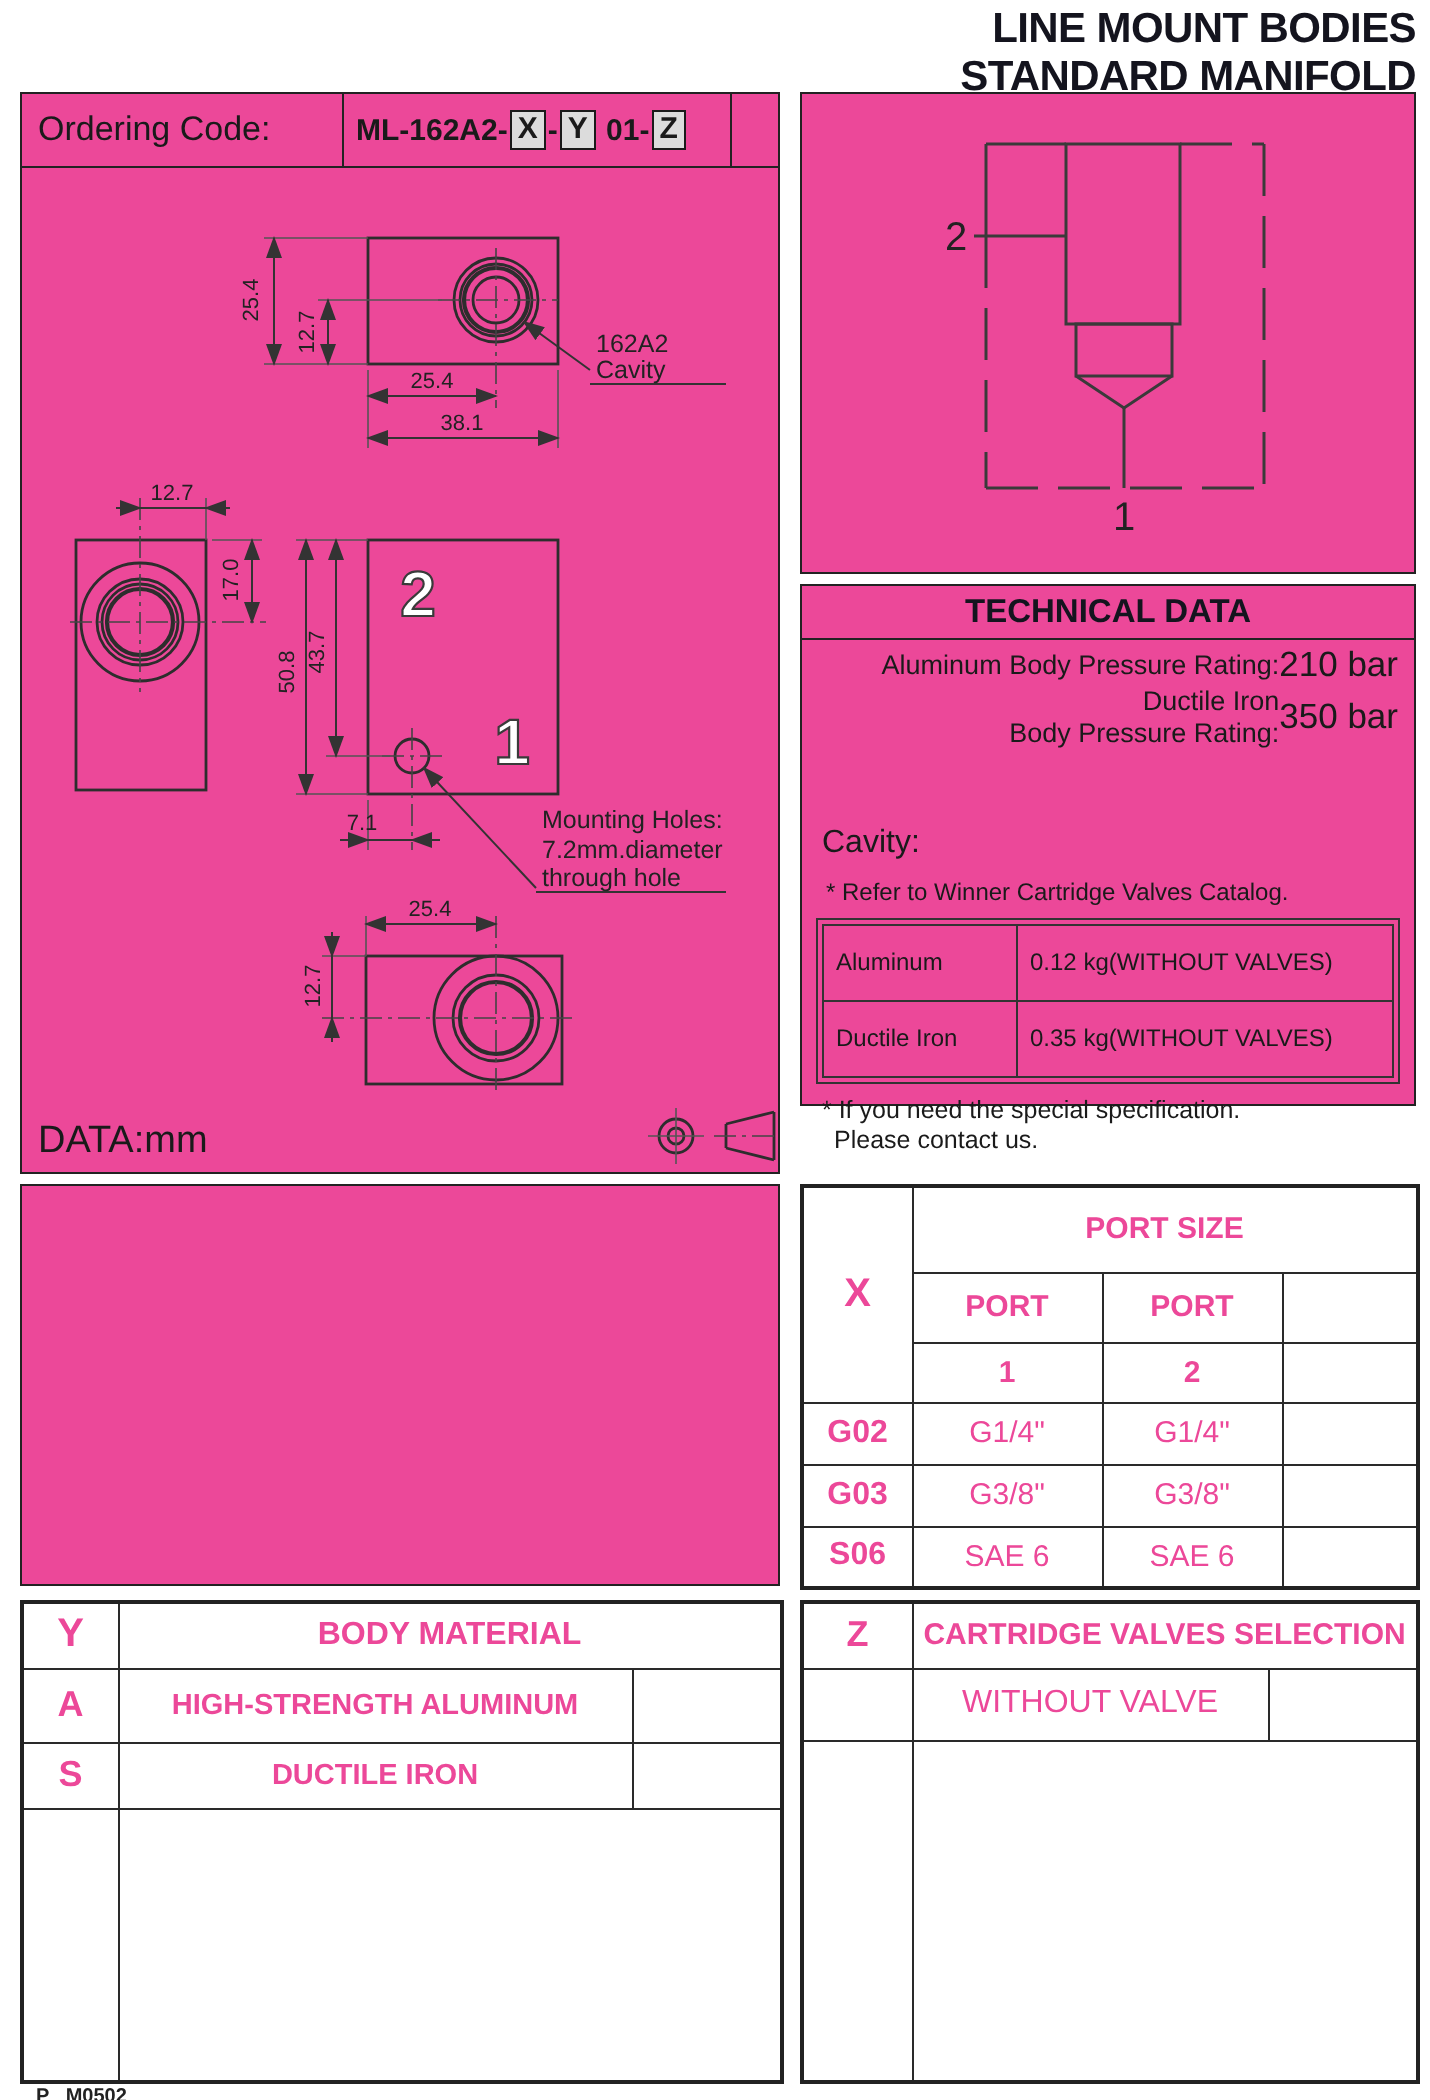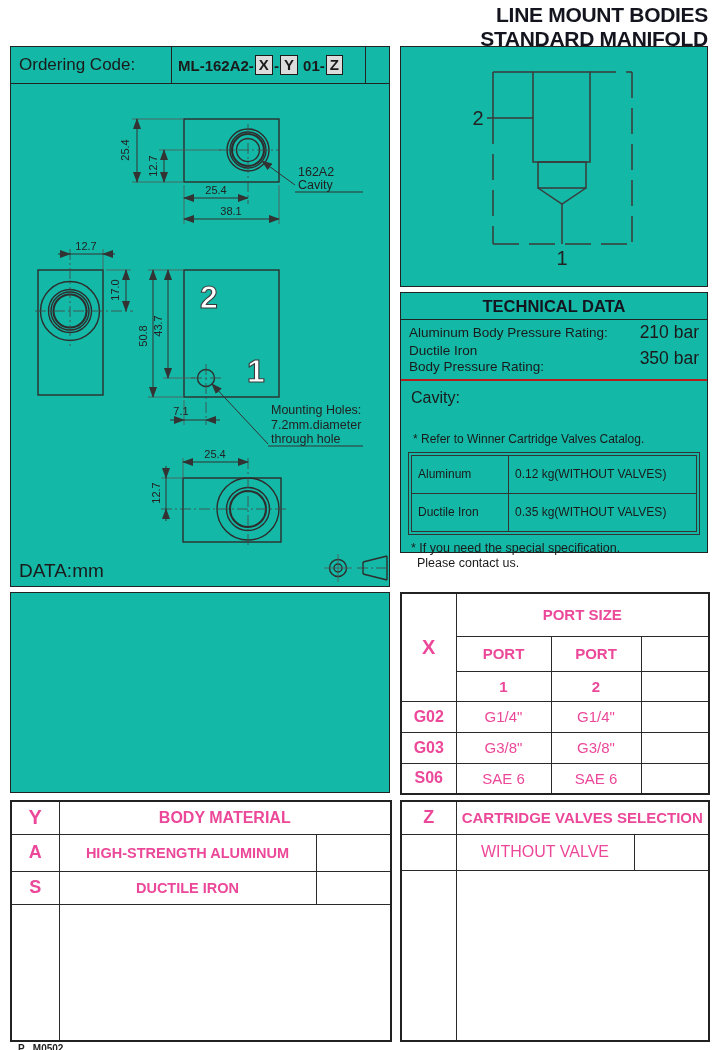--- a/index.html
+++ b/index.html
@@ -6,21 +6,21 @@
   body{
     width:715px;height:1050px;position:relative;overflow:hidden;
     background:#ffffff;color:#1a1a1a;
     font-family:"Liberation Sans", sans-serif;
   }
   .page-title{
     position:absolute;top:3px;right:7px;text-align:right;
     font-size:21px;font-weight:700;line-height:1.12;color:#14141e;
     letter-spacing:-0.3px;
   }
-  .box{position:absolute;border:1.6px solid #222;background:#14b8a6;box-sizing:border-box;}
+  .box{position:absolute;border:1.6px solid #222;background:#ec4899;box-sizing:border-box;}
   .drawings-box{left:10px;top:46px;width:380px;height:541px;}
   .schematic-box{left:400px;top:46px;width:308px;height:241px;}
   .tech-box{left:400px;top:292px;width:308px;height:261px;}
   .empty-box{left:10px;top:592px;width:380px;height:201px;}
 
   
   .ordering-row{display:flex;height:36px;border-bottom:1.6px solid #222;align-items:center;}
   .oc-label{width:152px;padding-left:8px;font-size:17px;border-right:1.6px solid #222;
     height:100%;display:flex;align-items:center;}
   .oc-code{width:194px;height:100%;display:flex;align-items:center;padding-left:6px;
@@ -40,27 +40,27 @@
   .porttext{font-size:32px;fill:#ffffff;stroke:#3a3a3a;stroke-width:1.1;text-anchor:middle;
     font-family:"Liberation Sans",sans-serif;font-weight:700;}
   .schstroke{stroke:#3a3a3a;stroke-width:1.5;fill:none;}
   .schdash{stroke:#3a3a3a;stroke-width:1.5;fill:none;stroke-dasharray:26 10;}
   .schtext{font-size:20px;fill:#222;text-anchor:middle;font-family:"Liberation Sans",sans-serif;}
   .unit-label{position:absolute;left:8px;bottom:4px;font-size:19px;color:#1a1a1a;}
 
   
   .td-title{height:26px;border-bottom:1.6px solid #222;display:flex;align-items:center;
     justify-content:center;font-size:16.5px;font-weight:700;color:#14141e;}
-  .td-press{border-bottom:2px solid #b91c1c;padding:2px 8px 4px 8px;}
+  .td-press{border-bottom:2px solid #ec4899;padding:2px 8px 4px 8px;text-align:right;}
   .td-prow{display:flex;align-items:center;}
   .td-plabel{flex:1;font-size:13.5px;line-height:1.18;}
   .td-pvalue{font-size:17.5px;white-space:nowrap;}
-  .td-cavity{font-size:16px;padding:8px 0 0 10px;}
+  .td-cavity{font-size:16px;padding:8px 0 0 10px;margin-top:24px;}
   .td-refer{font-size:15.5px;padding:12px 0 0 34px;}
-  .td-note1{font-size:12px;padding:8px 0 0 12px;margin-top:17px;}
+  .td-note1{font-size:12px;padding:8px 0 0 12px;}
   .weights-wrap{margin:6px 7px 0 7px;border:1.2px solid #333;padding:2px;}
   .weights{width:100%;border-collapse:collapse;table-layout:fixed;}
   .weights td{border:1.2px solid #333;height:37px;font-size:12px;padding:0 6px;}
   .weights td.mat{width:84px;text-align:left;}
   .td-note2{font-size:12.5px;padding:6px 0 0 10px;line-height:1.25;}
   .td-note2 .l2{padding-left:6px;}
 
   
   table.grid{border-collapse:collapse;table-layout:fixed;position:absolute;background:#fff;}
   table.grid td,table.grid th{border:1.4px solid #2a2a2a;text-align:center;padding:0;

